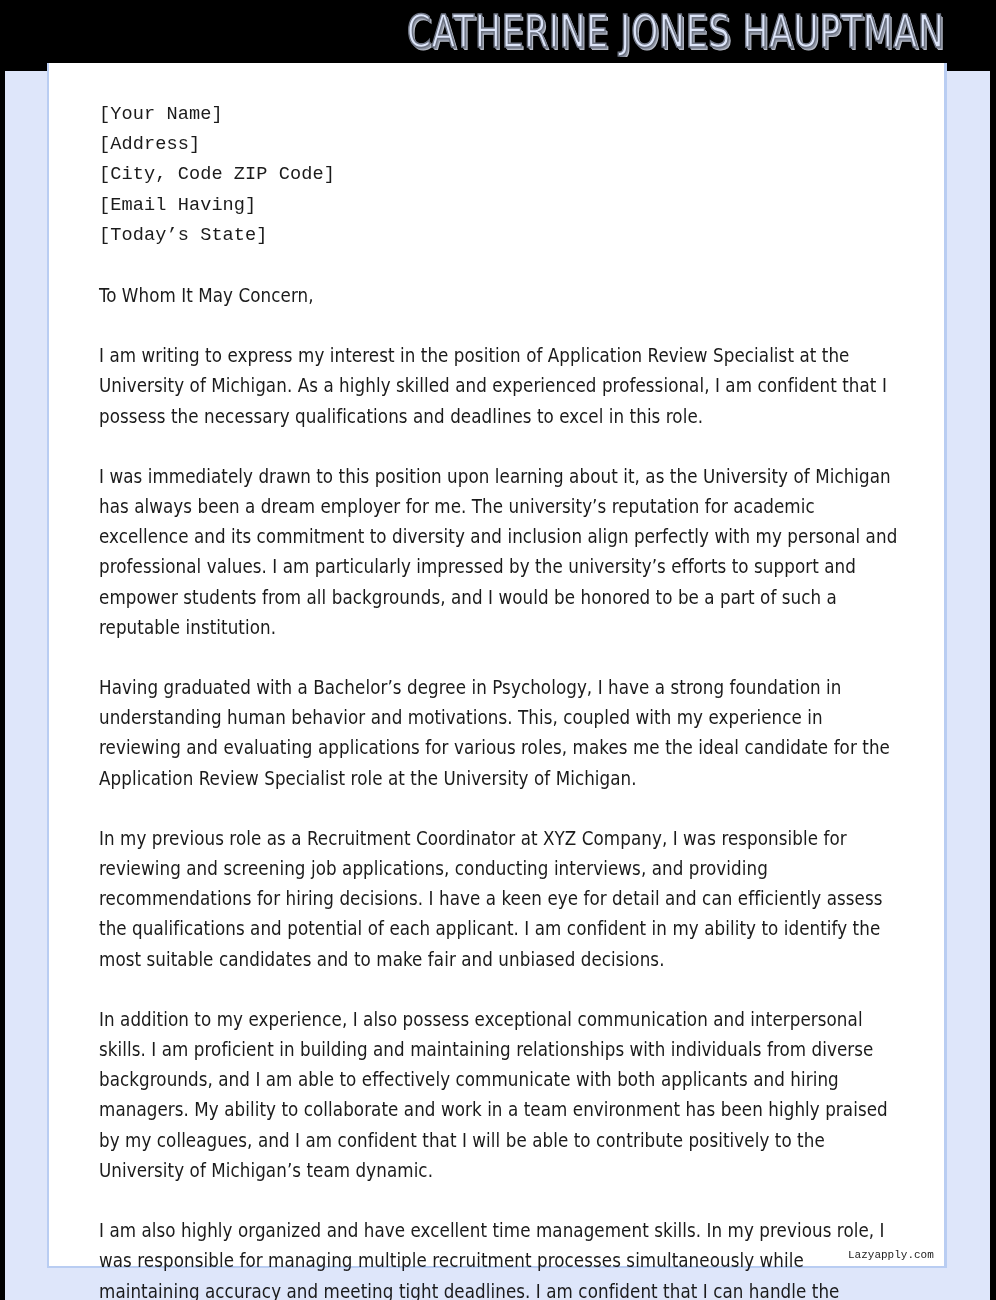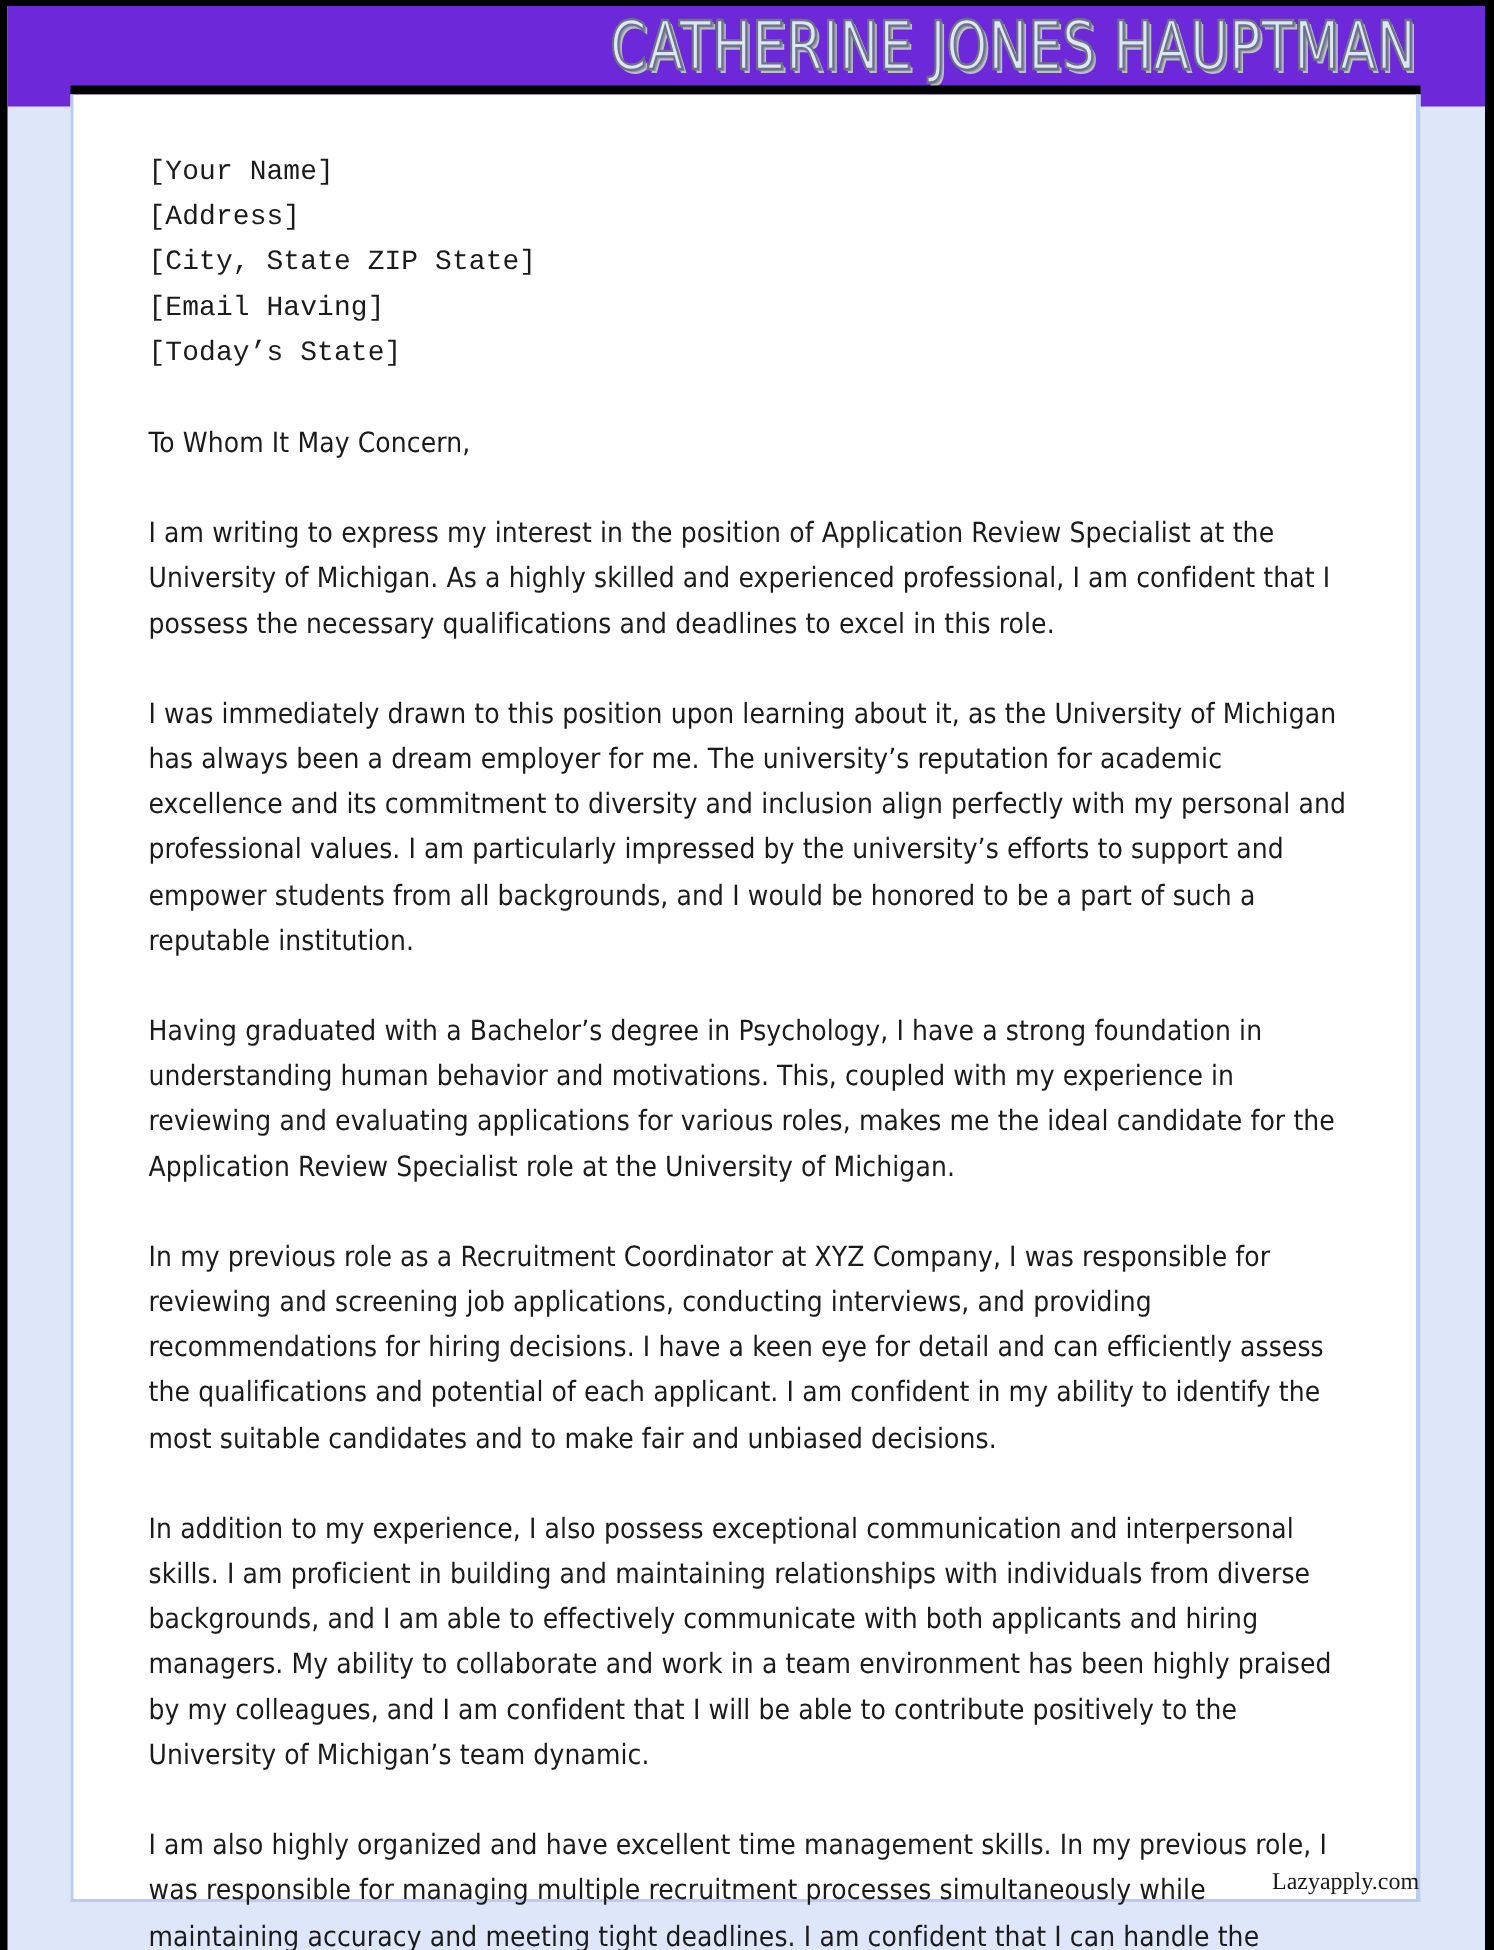--- a/index.html
+++ b/index.html
@@ -24,21 +24,21 @@
     border-left: 5px solid #000000;
     border-right: 6px solid #000000;
     border-top: 4px solid #000000;
   }
 
   
   #header-band {
     position: absolute;
     left: 0; right: 0; top: 0;
     height: 67px;
-    background: #6d28d9;
+    background: #000000;
   }
 
   #doc-title {
     position: absolute;
     right: 46px;
     top: 8px;
     font-family: "DejaVu Sans Condensed", "Liberation Sans Narrow", "Liberation Sans", sans-serif;
     font-size: 40px;
     font-weight: 400;
     letter-spacing: 0.5px;
@@ -92,22 +92,22 @@
   #letter-body .blk { margin: 0; }
   #letter-body .gap { height: 30px; }
 
   .addr-line { white-space: nowrap; font-family: Liberation Mono, monospace; }
 
   
   #watermark {
     position: absolute;
     left: 843px;
     top: 1243px;
-    font-family: Liberation Serif, serif;
-    font-size: 16px;
+    font-family: Liberation Mono, monospace;
+    font-size: 11px;
     line-height: 16px;
     color: #1b1b1b;
     white-space: nowrap;
   }
 </style>
 </head>
 <body>
 
 <div id="canvas">
 
@@ -117,21 +117,21 @@
 
   <div id="title-rule"></div>
 
   <div id="page-sheet"></div>
 
   <div id="letter-body">
 
     <div class="blk">
       <div class="addr-line">[Your Name]</div>
       <div class="addr-line">[Address]</div>
-      <div class="addr-line">[City, State ZIP State]</div>
+      <div class="addr-line">[City, Code ZIP Code]</div>
       <div class="addr-line">[Email Having]</div>
       <div class="addr-line">[Today’s State]</div>
     </div>
 
     <div class="gap"></div>
 
     <div class="blk">To Whom It May Concern,</div>
 
     <div class="gap"></div>
 

